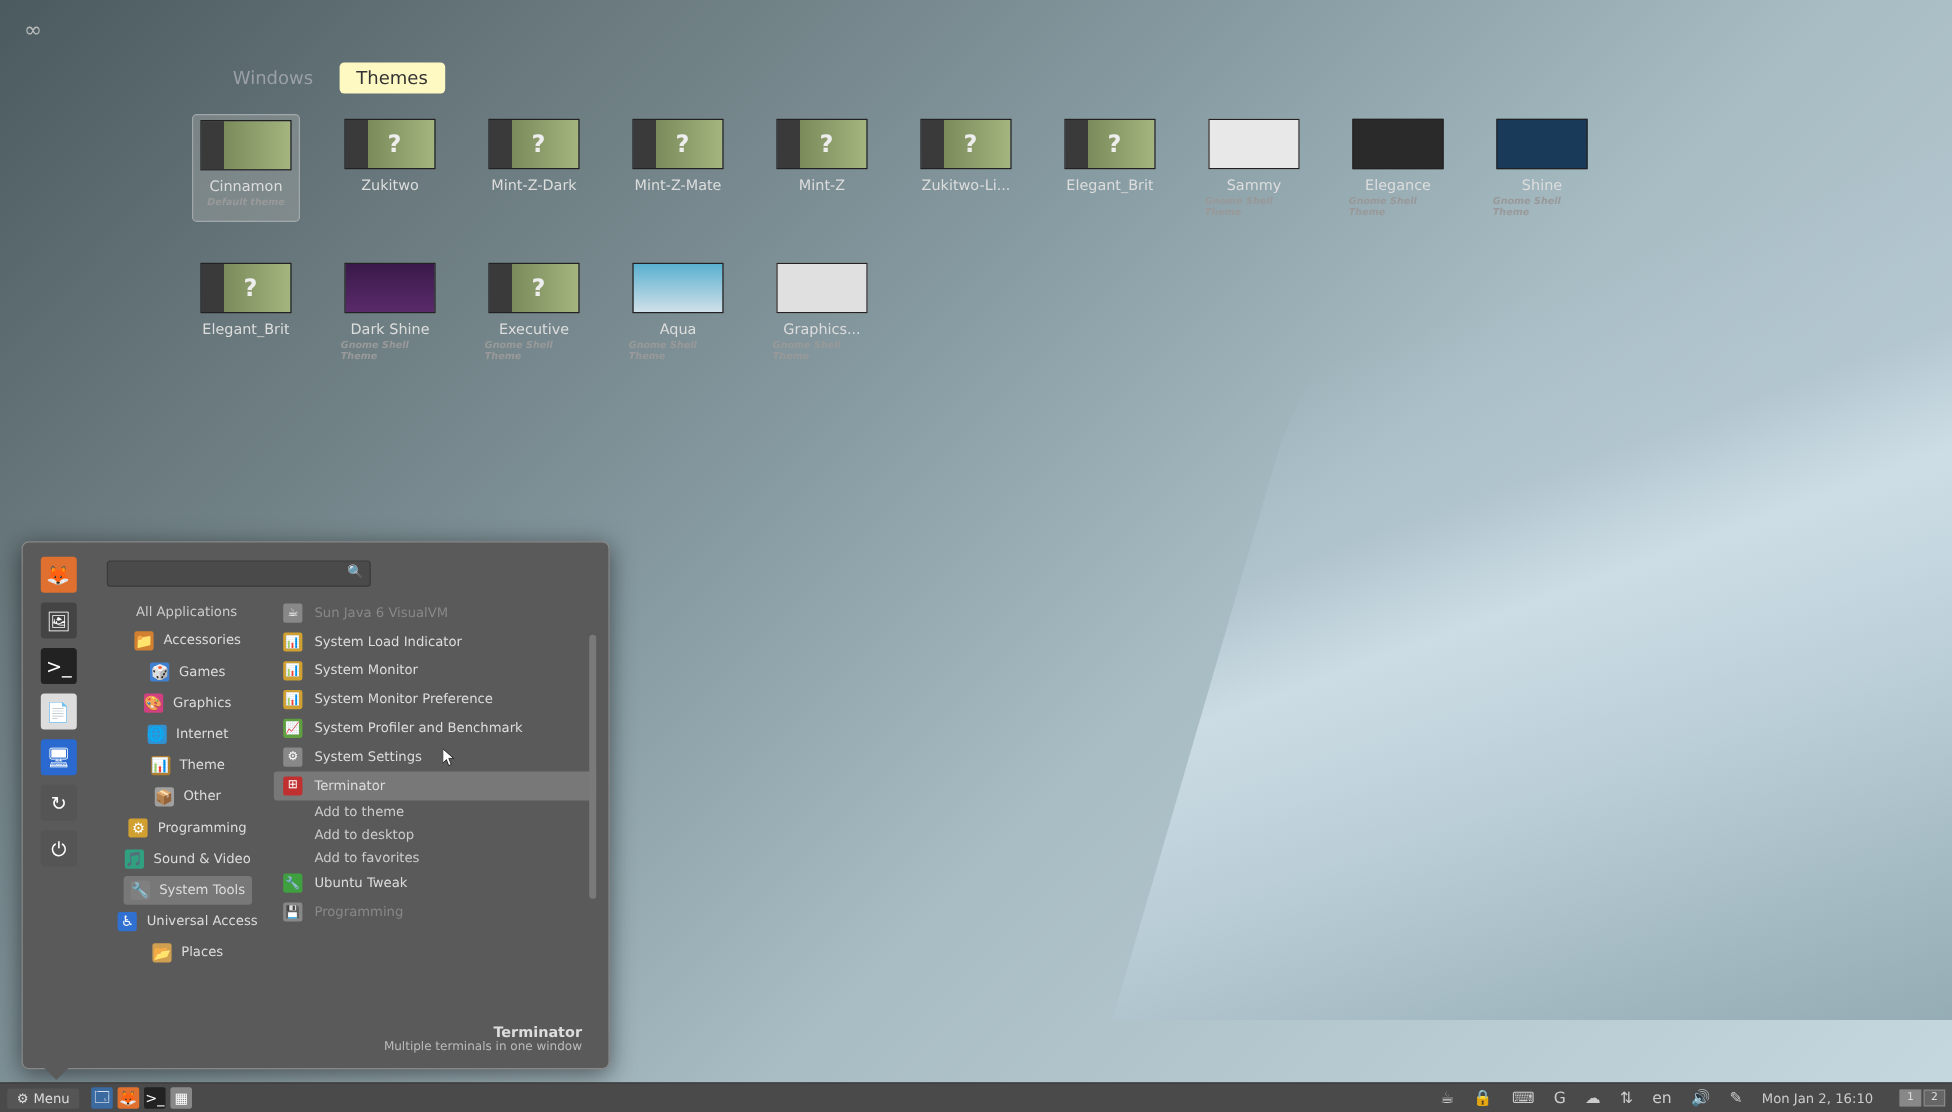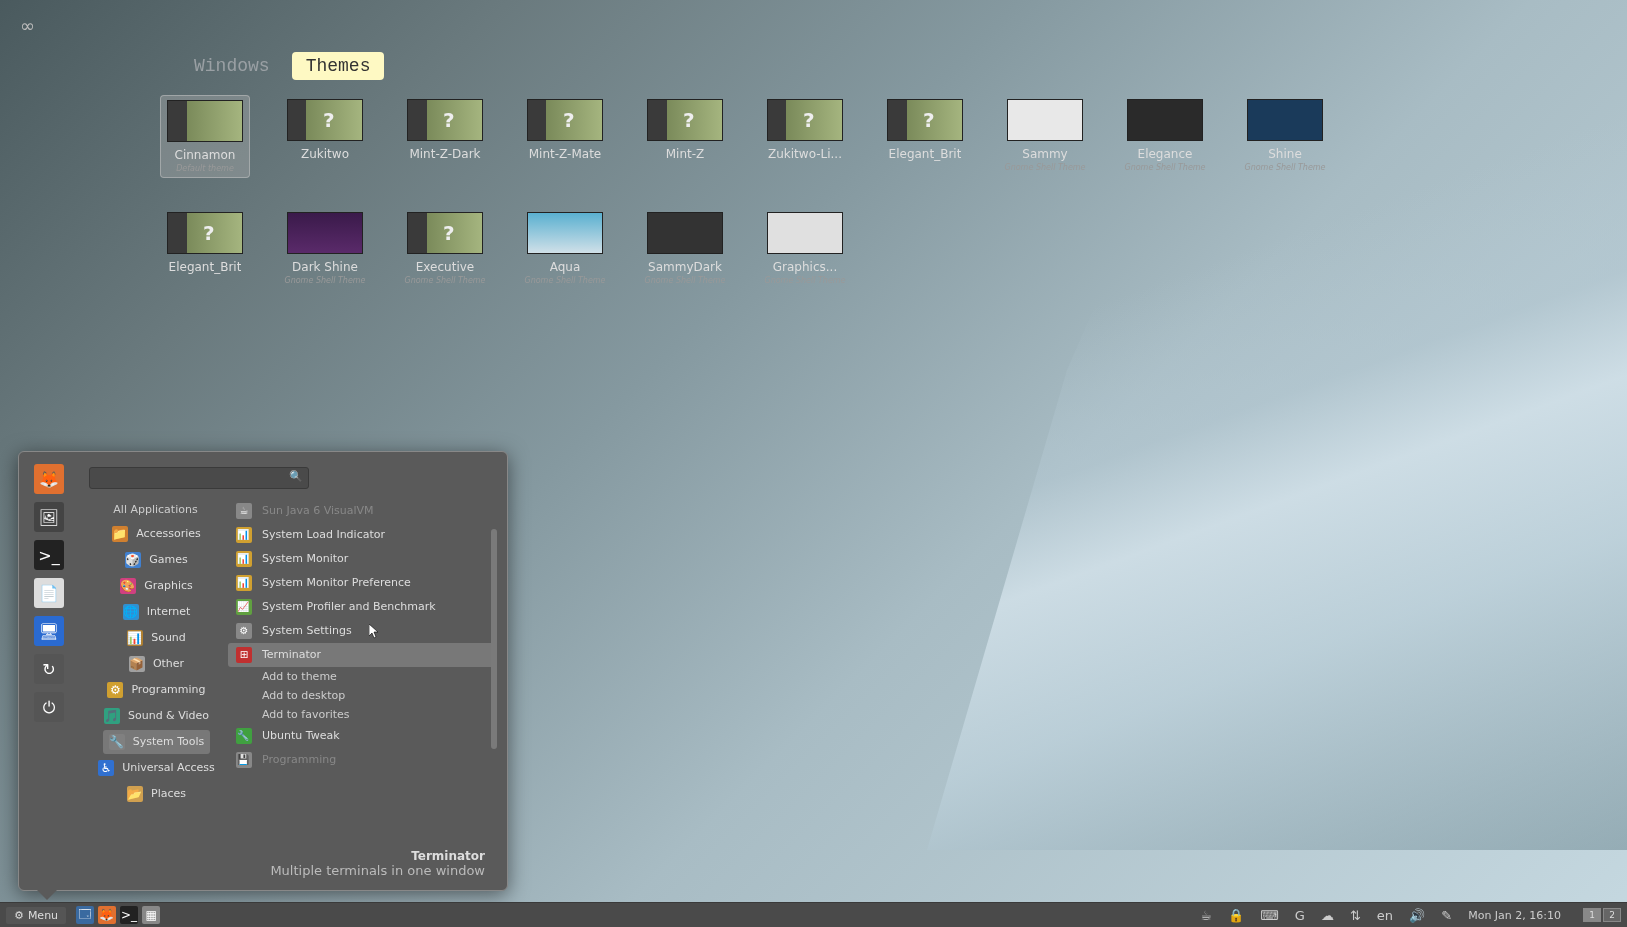--- a/index.html
+++ b/index.html
@@ -41,25 +41,24 @@
 .tabs {
   position: absolute;
   top: 52px;
   left: 180px;
   display: flex;
   gap: 8px;
   align-items: center;
 }
 .tab {
   padding: 4px 14px;
-  font-size: 18px;
+  font-size: 15px;
   color: #9aa0a4;
   border-radius: 4px;
   cursor: pointer;
-  font-family: Liberation Mono, monospace;
 }
 .tab.active {
   background: #fef9c3;
   color: #333;
 }
 
 .theme-grid {
   position: absolute;
   top: 95px;
   left: 160px;
@@ -112,20 +111,21 @@
   text-align: center;
   max-width: 90px;
   overflow: hidden;
   text-overflow: ellipsis;
 }
 .theme-sub {
   font-size: 8px;
   color: #999;
   font-style: italic;
   margin-top: 2px;
+  font-weight: bold;
 }
 
 
 .menu-popup {
   position: absolute;
   left: 18px;
   bottom: 36px;
   width: 490px;
   height: 440px;
   background: #5a5a5a;
@@ -280,21 +280,21 @@
   width: 6px;
   background: #7a7a7a;
   border-radius: 3px;
 }
 
 .menu-footer {
   text-align: right;
   padding: 6px 12px 4px 0;
 }
 .footer-title { font-size: 12px; font-weight: bold; color: #ddd; }
-.footer-desc { font-size: 13px; color: #bbb; }
+.footer-desc { font-size: 10px; color: #bbb; }
 
 .cursor {
   position: absolute;
   left: 350px;
   bottom: 250px;
   width: 12px; height: 16px;
   pointer-events: none;
 }
 .cursor svg { width: 100%; height: 100%; }
 
@@ -446,25 +446,20 @@
       <div class="theme-item">
         <div class="theme-thumb grass-q">
           <div class="q">?</div>
         </div>
         <div class="theme-name">Executive</div>
         <div class="theme-sub">Gnome Shell Theme</div>
       </div>
       <div class="theme-item">
         <div class="theme-thumb aqua"></div>
         <div class="theme-name">Aqua</div>
-        <div class="theme-sub">Gnome Shell Theme</div>
-      </div>
-      <div class="theme-item">
-        <div class="theme-thumb sammydark"></div>
-        <div class="theme-name">SammyDark</div>
         <div class="theme-sub">Gnome Shell Theme</div>
       </div>
       <div class="theme-item">
         <div class="theme-thumb sammymon"></div>
         <div class="theme-name">Graphics...</div>
         <div class="theme-sub">Gnome Shell Theme</div>
       </div>
     </div>
 </div>
 
@@ -497,21 +492,21 @@
           <div class="cat-item">
             <span class="cat-ico" style="background: rgb(208, 64, 128); color: rgb(255, 255, 255);">🎨</span>
             <span>Graphics</span>
           </div>
           <div class="cat-item">
             <span class="cat-ico" style="background: rgb(48, 144, 208); color: rgb(255, 255, 255);">🌐</span>
             <span>Internet</span>
           </div>
           <div class="cat-item">
             <span class="cat-ico" style="background: rgb(176, 128, 48); color: rgb(255, 255, 255);">📊</span>
-            <span>Sound</span>
+            <span>Theme</span>
           </div>
           <div class="cat-item">
             <span class="cat-ico" style="background: rgb(160, 160, 160); color: rgb(255, 255, 255);">📦</span>
             <span>Other</span>
           </div>
           <div class="cat-item">
             <span class="cat-ico" style="background: rgb(208, 160, 48); color: rgb(255, 255, 255);">⚙</span>
             <span>Programming</span>
           </div>
           <div class="cat-item">

